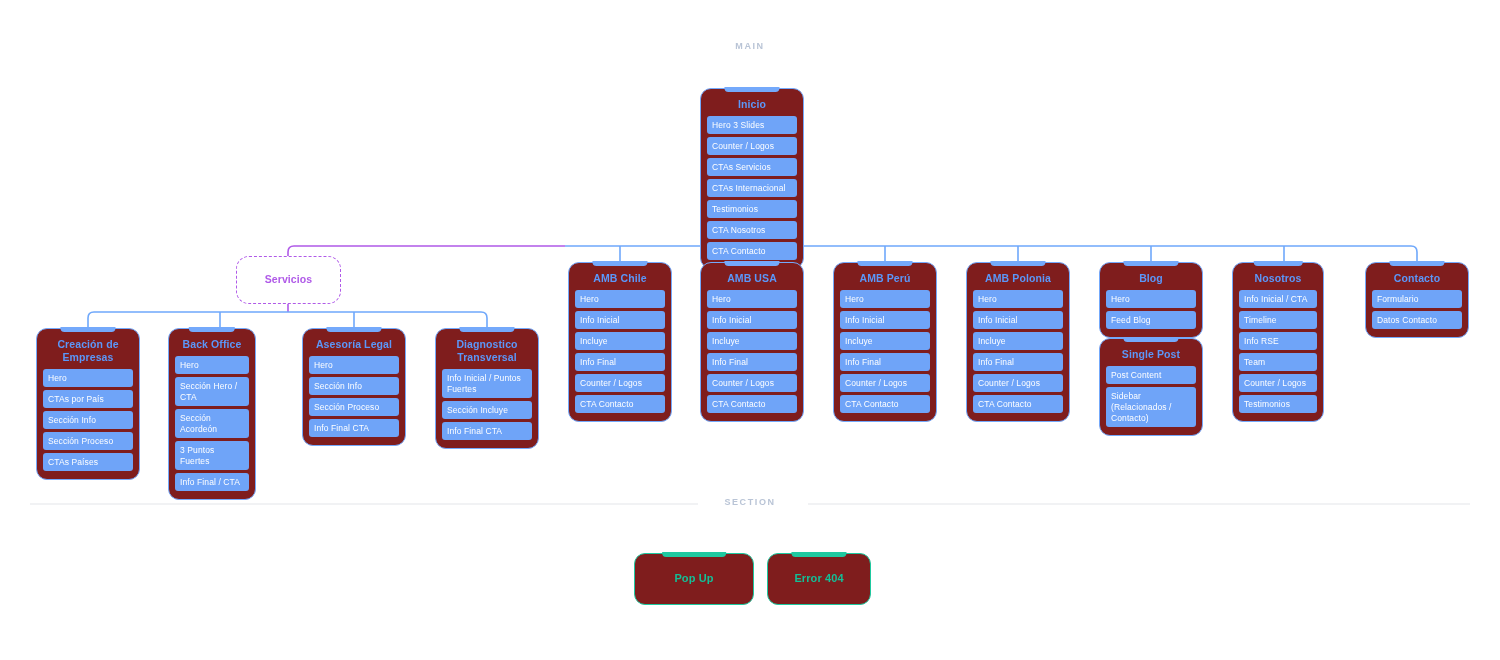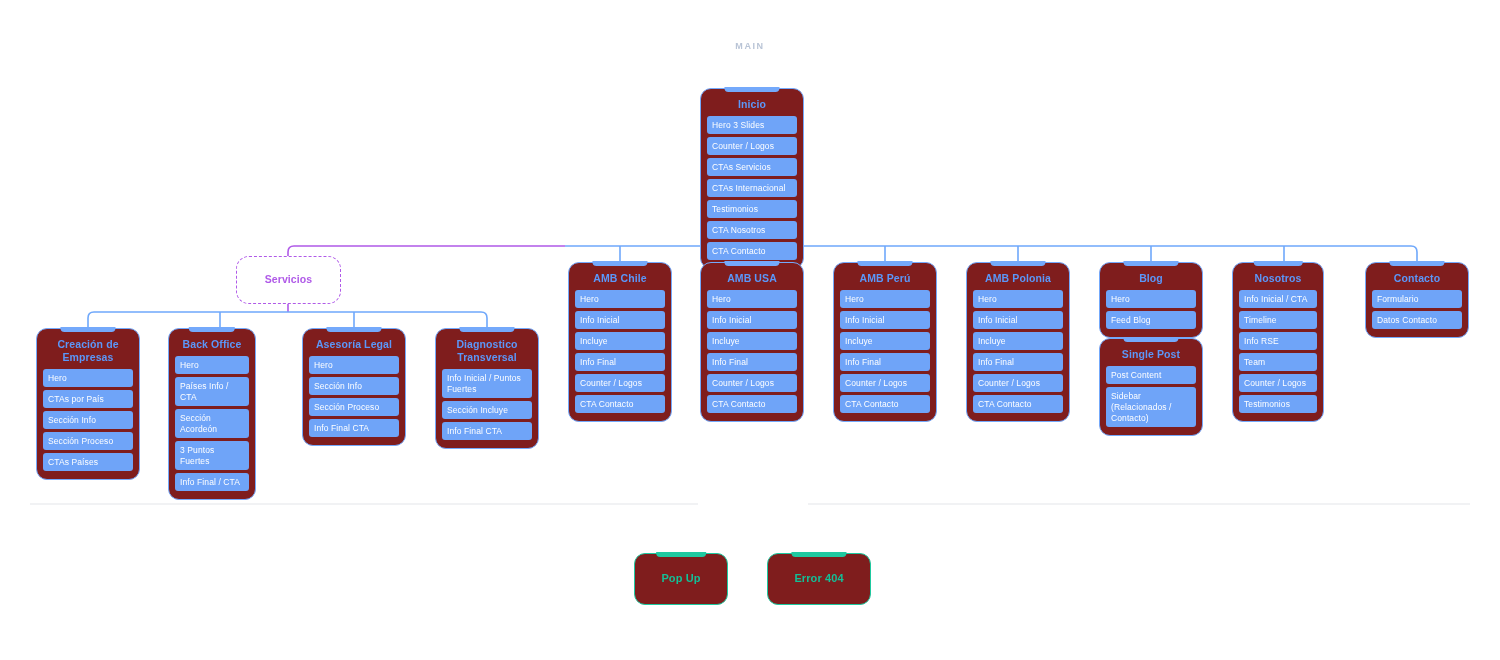--- a/index.html
+++ b/index.html
@@ -61,20 +61,21 @@
 </style>
 </head>
 <body>
 
 <div class="canvas">
 
   <div class="band-label" style="left:0;top:41px;width:1500px;">MAIN</div>
 
   <div class="band-rule" style="left:30px;top:503px;width:668px;"></div>
   <div class="band-rule" style="left:808px;top:503px;width:662px;"></div>
+  <div class="band-label" style="left:0;top:497px;width:1500px;">SECTION</div>
 
   <svg class="links" viewBox="0 0 1500 660">
 
     <path class="lk-blue" d="M752,236 L752,246"></path>
 
     <path class="lk-blue" d="M565,246 L1411,246 Q1417,246 1417,252 L1417,262"></path>
 
     <path class="lk-purple" d="M565,246 L294,246 Q288,246 288,252 L288,256"></path>
 
     <path class="lk-purple" d="M288,304 L288,312"></path>
@@ -114,21 +115,21 @@
         <div class="pill">Hero</div>
         <div class="pill">CTAs por País</div>
         <div class="pill">Sección Info</div>
         <div class="pill">Sección Proceso</div>
         <div class="pill">CTAs Países</div>
       </div>
       <div class="card" style="left: 168px; top: 328px; width: 88px;">
         <div class="tab"></div>
         <div class="ctitle">Back Office</div>
         <div class="pill">Hero</div>
-        <div class="pill">Países Info / CTA</div>
+        <div class="pill">Sección Hero / CTA</div>
         <div class="pill">Sección Acordeón</div>
         <div class="pill">3 Puntos Fuertes</div>
         <div class="pill">Info Final / CTA</div>
       </div>
       <div class="card" style="left: 302px; top: 328px; width: 104px;">
         <div class="tab"></div>
         <div class="ctitle">Asesoría Legal</div>
         <div class="pill">Hero</div>
         <div class="pill">Sección Info</div>
         <div class="pill">Sección Proceso</div>
@@ -202,21 +203,21 @@
         <div class="pill">Team</div>
         <div class="pill">Counter / Logos</div>
         <div class="pill">Testimonios</div>
       </div>
       <div class="card" style="left: 1365px; top: 262px; width: 104px;">
         <div class="tab"></div>
         <div class="ctitle">Contacto</div>
         <div class="pill">Formulario</div>
         <div class="pill">Datos Contacto</div>
       </div>
-      <div class="card teal" style="left: 634px; top: 553px; width: 94px; height: 52px;">
+      <div class="card teal" style="left: 634px; top: 553px; width: 120px; height: 52px;">
         <div class="tab"></div>
         <div class="ctitle">Pop Up</div>
       </div>
       <div class="card teal" style="left: 767px; top: 553px; width: 104px; height: 52px;">
         <div class="tab"></div>
         <div class="ctitle">Error 404</div>
       </div>
     </div>
 
 </div>

